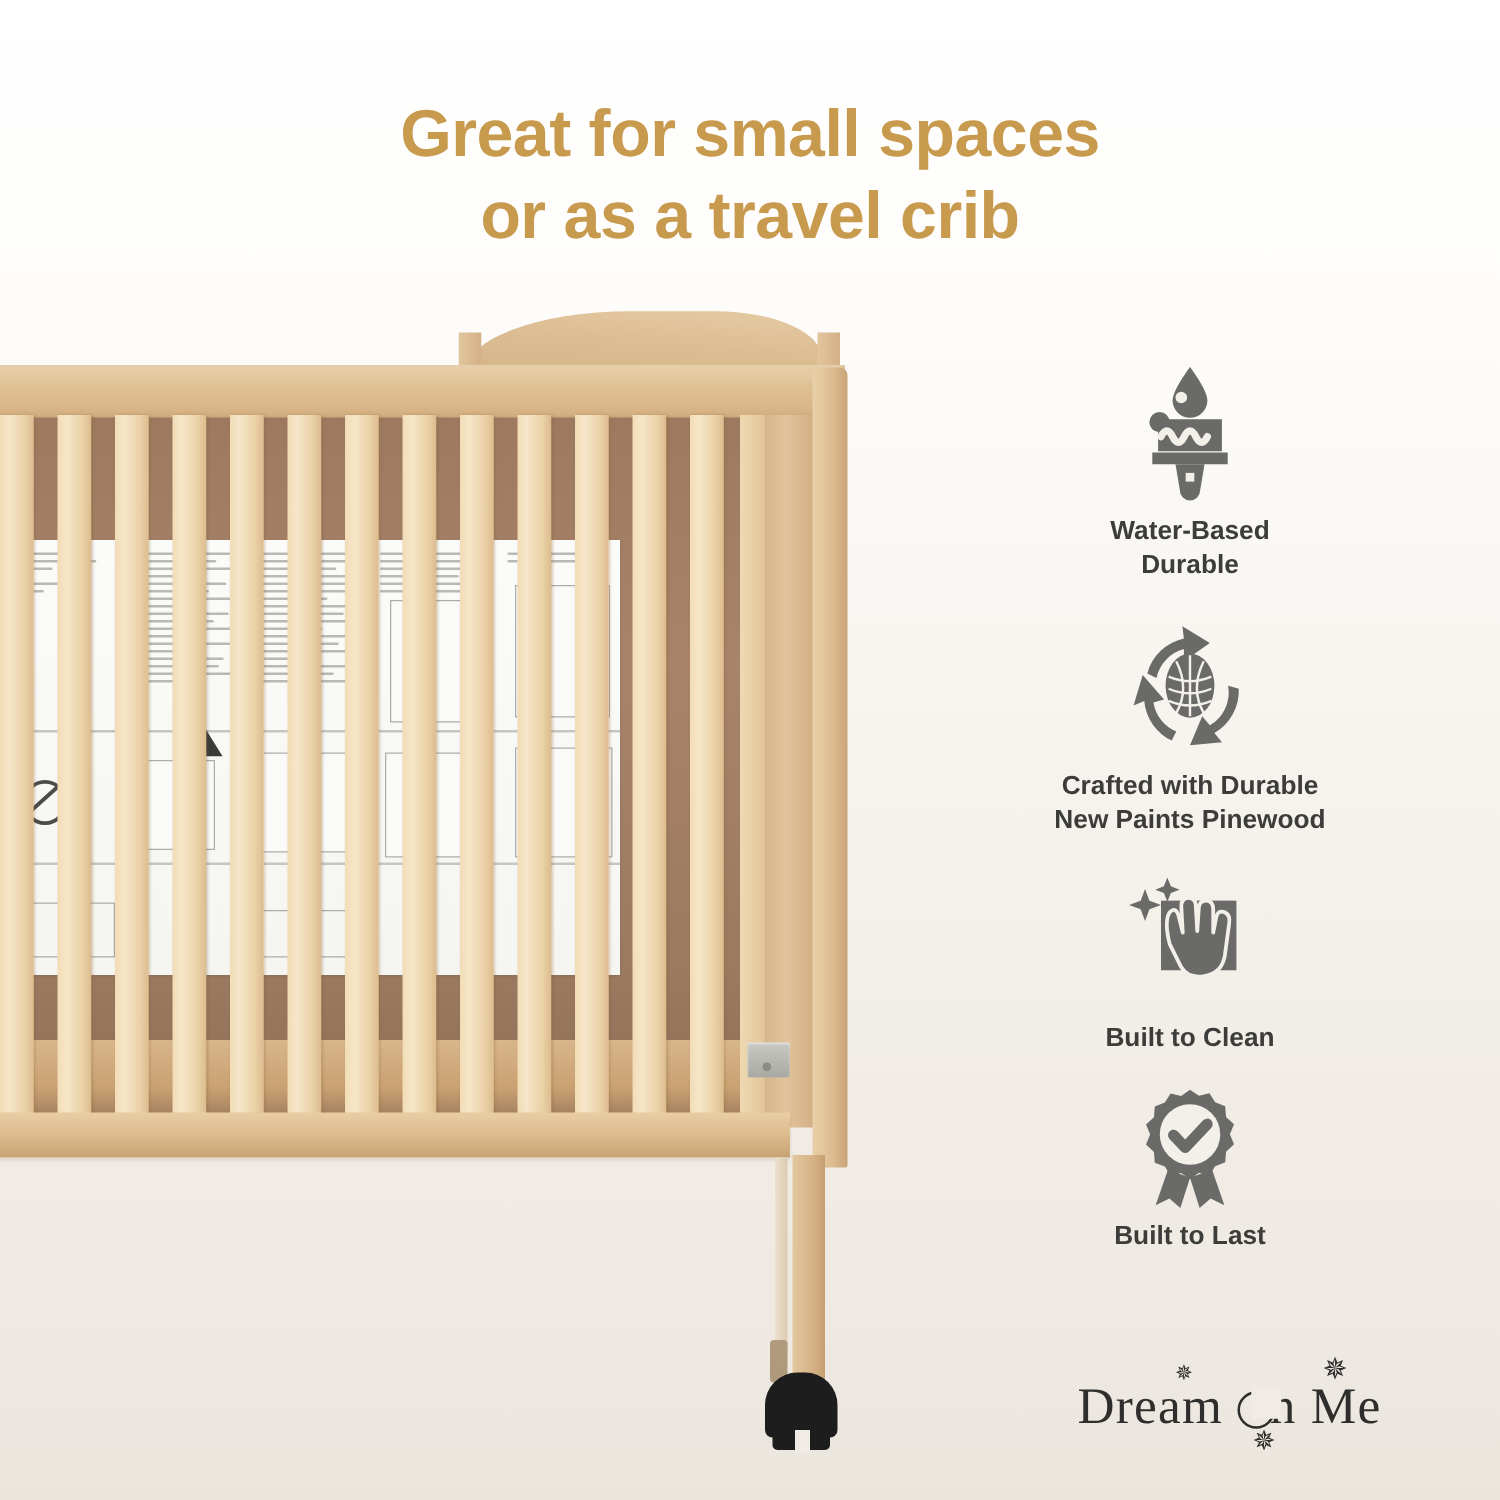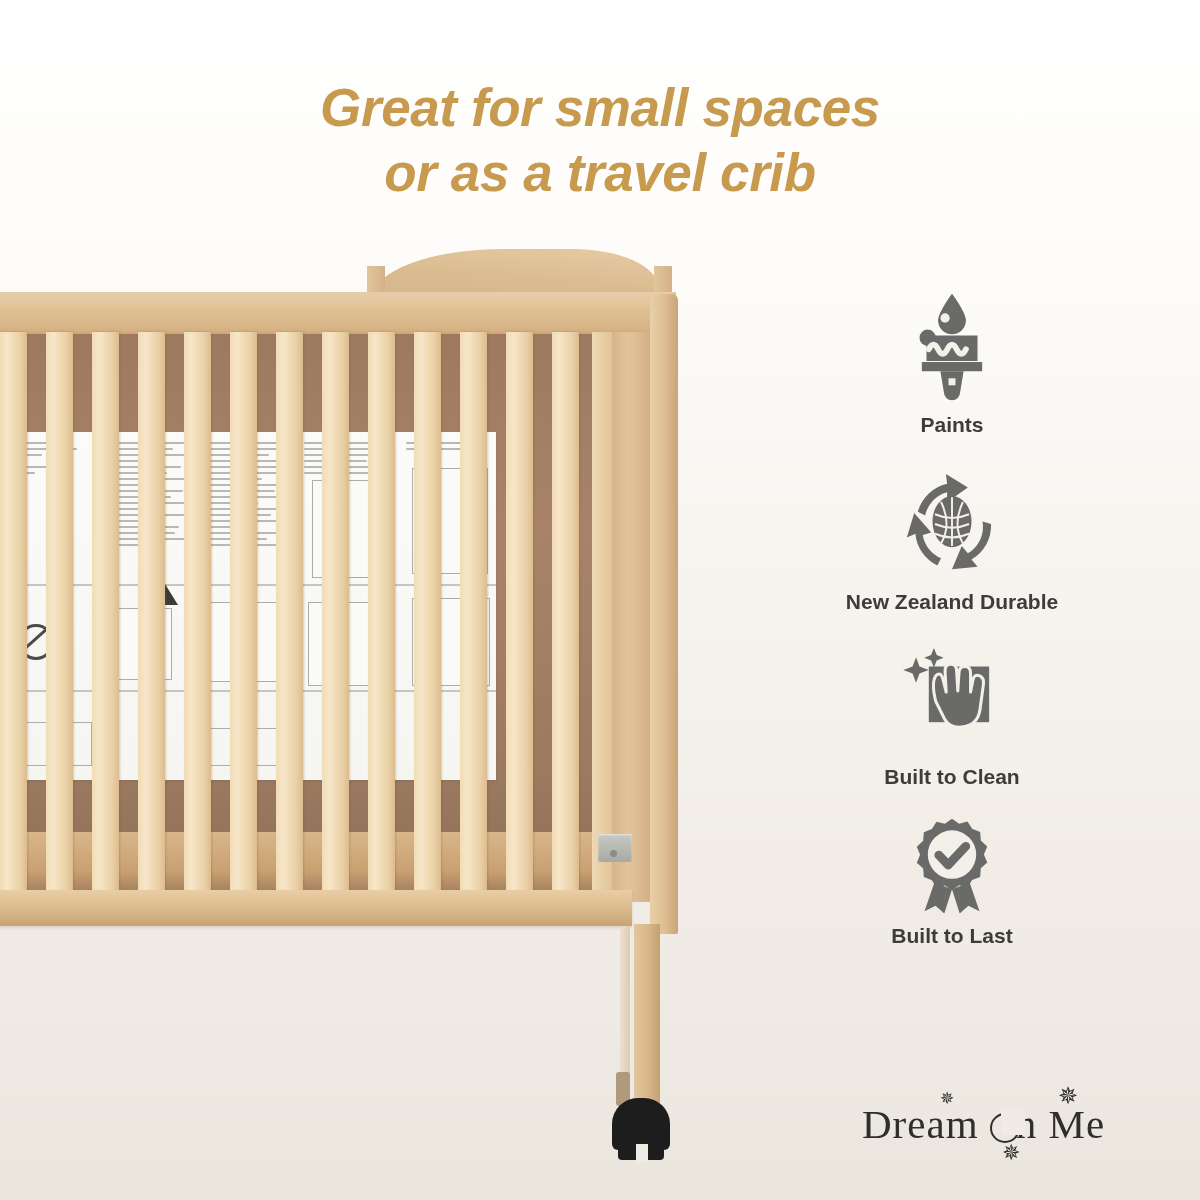--- a/index.html
+++ b/index.html
@@ -35,21 +35,21 @@
     top: 76px;
     left: 0;
     width: 1200px;
     text-align: center;
     color: #c79a4e;
     font-weight: bold;
     font-size: 53px;
     line-height: 1.22;
     letter-spacing: -0.4px;
   }
-  .headline .ln { display: block; font-style: italic; }
+  .headline .ln { display: block; }
 
   
   .product {
     position: absolute;
     left: -14px;
     top: 236px;
     width: 712px;
     height: 940px;
   }
 
@@ -499,21 +499,22 @@
           <circle cx="44" cy="25" r="4" fill="#f3f0ea"></circle>
           <path d="M28 40 h44 v22 H28 z"></path>
           <circle cx="29" cy="42" r="7"></circle>
           <path d="M30 52 q4 -8 8 0 t8 0 t8 0 t8 0" stroke="#f3f0ea" stroke-width="5" fill="none" stroke-linecap="round"></path>
           <path d="M24 63 h52 v8 H24 z" rx="2"></path>
           <path d="M40 71 h20 l-3 18 a7 7 0 0 1 -14 0 z"></path>
           <rect x="47" y="77" width="6" height="6" fill="#f3f0ea"></rect>
         </svg>
       </div>
       <div class="feature-label">
-        <div>Paints</div>
+        <div>Water-Based</div>
+        <div>Durable</div>
       </div>
     </div>
 
     <div class="feature" style="margin-bottom:24px;">
       <div class="feature-icon">
         <svg width="122" height="122" viewBox="0 0 100 100" fill="#6a6a68">
           <path d="M22 40 A32 32 0 0 1 46 17 l-1 -8 18 11 -17 12 0 -8 A25 25 0 0 0 28 43 z"></path>
           <path d="M82 50 A32 32 0 0 1 66 79 l5 6 -21 2 8 -19 5 6 A25 25 0 0 0 75 48 z"></path>
           <path d="M38 84 A32 32 0 0 1 20 58 l-7 3 6 -20 14 16 -7 2 A25 25 0 0 0 41 78 z"></path>
           <ellipse cx="50" cy="48" rx="16" ry="21"></ellipse>
@@ -521,21 +522,22 @@
             <path d="M36 42 q14 6 28 0"></path>
             <path d="M36 50 q14 6 28 0"></path>
             <path d="M36 58 q14 6 28 0"></path>
             <path d="M50 28 v40"></path>
             <path d="M41 32 q9 18 0 34"></path>
             <path d="M59 32 q-9 18 0 34"></path>
           </g>
         </svg>
       </div>
       <div class="feature-label">
-        <div>New Zealand Durable</div>
+        <div>Crafted with Durable</div>
+        <div>New Paints Pinewood</div>
       </div>
     </div>
 
     <div class="feature" style="margin-bottom:22px;">
       <div class="feature-icon">
         <svg width="116" height="116" viewBox="0 0 100 100" fill="#6a6a68">
           <path d="M16 22 l3 -8 3 8 8 3 -8 3 -3 8 -3 -8 -8 -3 z"></path>
           <path d="M32 12 l2.4 -6 2.4 6 6 2.4 -6 2.4 -2.4 6 -2.4 -6 -6 -2.4 z"></path>
           <rect x="30" y="22" width="52" height="48"></rect>
           <path d="M36 52 q-4 -16 0 -22 q4 -4 6 2 l3 12 -1 -18 q0 -6 5 -6 t5 6 l1 17 1 -15 q0 -6 5 -6 t5 6 l0 16 2 -10 q1 -6 6 -4 q4 2 3 8 l-3 22 q-2 12 -14 14 q-11 2 -16 -6 z" fill="#6a6a68" stroke="#f3f0ea" stroke-width="2.6" stroke-linejoin="round"></path>

